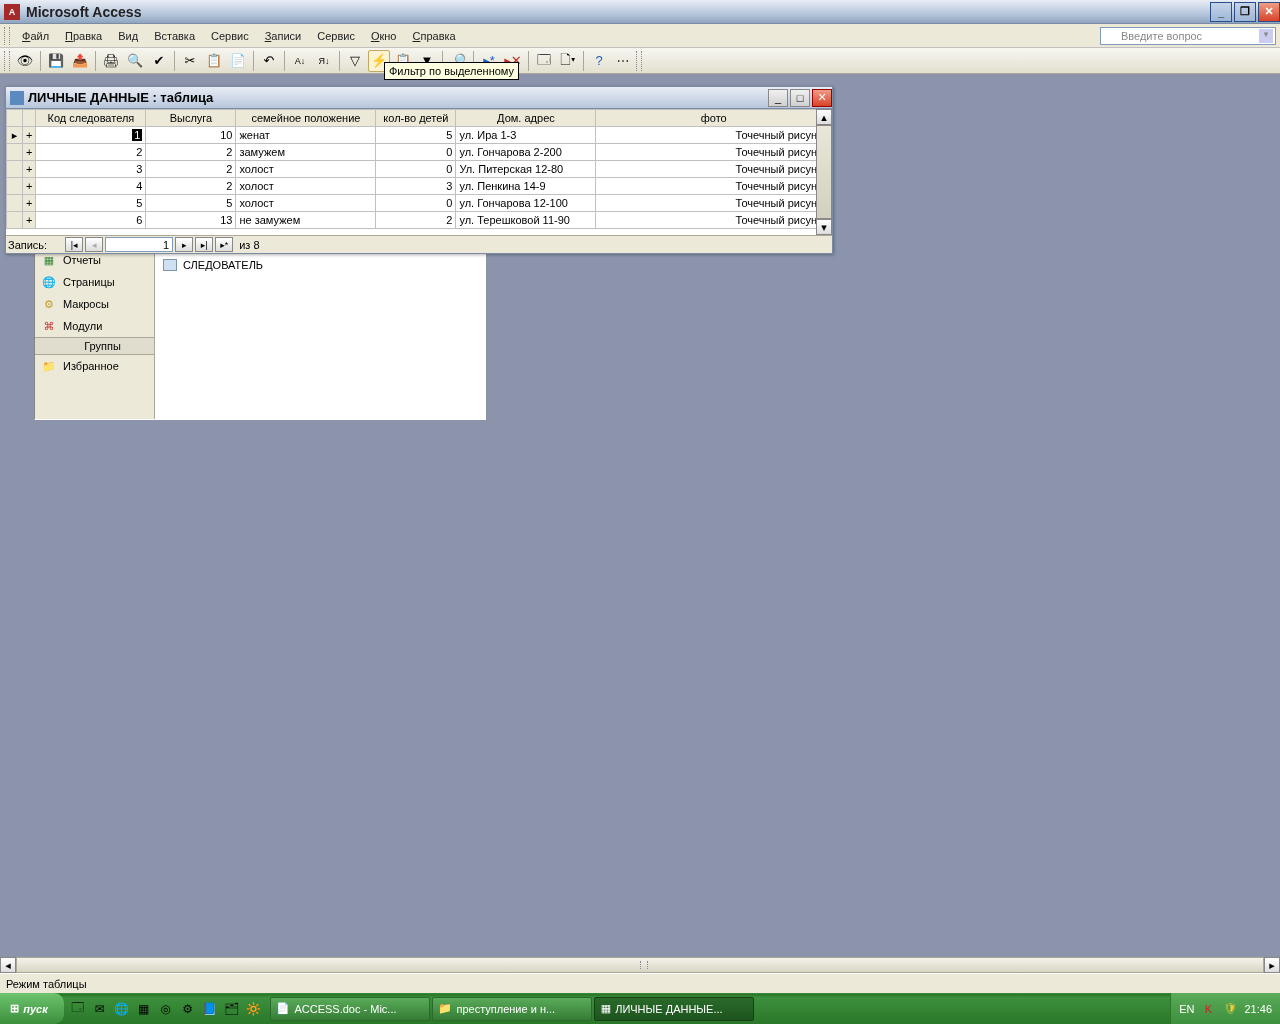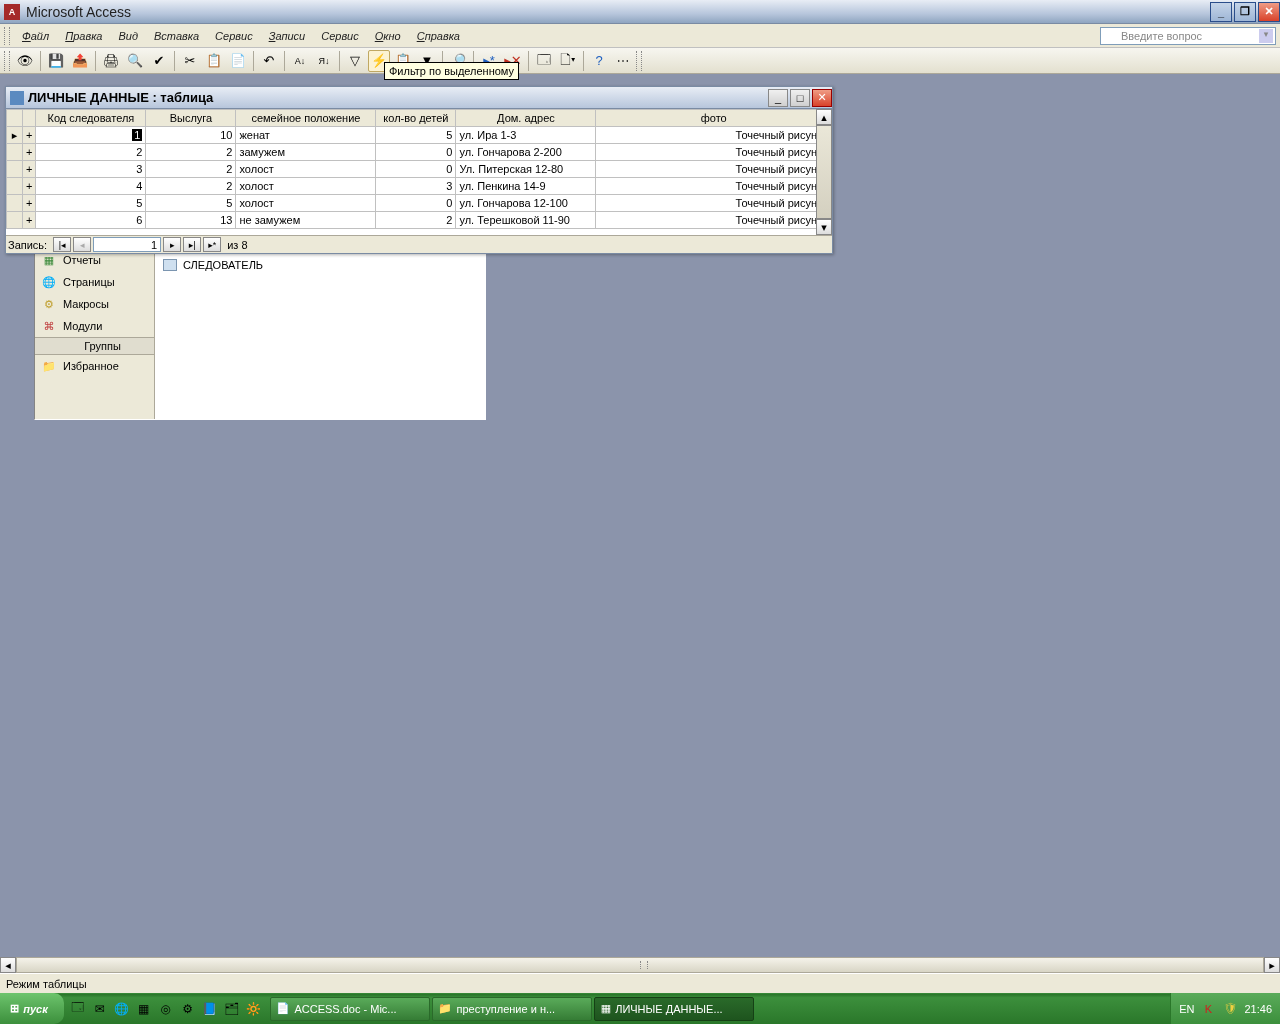--- a/index.html
+++ b/index.html
@@ -1,29 +1,29 @@
 <!DOCTYPE html>
 <html><head>
 <meta charset="utf-8">
 <style>
 * { box-sizing: border-box; margin: 0; padding: 0; font-family: Tahoma, Arial, sans-serif; font-size: 11px; }
 body { width: 1280px; height: 1024px; background: #8b94ab; overflow: hidden; position: relative; }
 
 
 .titlebar { height: 24px; background: linear-gradient(to bottom, #e8edf5 0%, #b7c6dc 60%, #8fa5c0 100%); border-bottom: 1px solid #7a8ba3; display: flex; align-items: center; padding-left: 4px; }
 .titlebar .icon { width: 16px; height: 16px; background: #a52a2a; display: flex; align-items: center; justify-content: center; color: #fff; font-weight: bold; font-size: 9px; }
-.titlebar .title { font-weight: normal; font-size: 14px; margin-left: 6px; color: #222; }
+.titlebar .title { font-weight: bold; font-size: 14px; margin-left: 6px; color: #222; }
 .titlebar .winbtns { margin-left: auto; display: flex; }
 .titlebar .winbtns div { width: 22px; height: 20px; margin-left: 2px; border: 1px solid #2a4d8a; background: linear-gradient(#c5d4e8,#9eb6d6); display: flex; align-items: center; justify-content: center; font-weight: bold; }
 .titlebar .winbtns .close { background: linear-gradient(#ef9c85,#d9422a); color: #fff; }
 
 
 .menubar { height: 24px; background: #ece9d8; border-bottom: 1px solid #c0c0c0; display: flex; align-items: center; padding: 0 4px; }
 .menubar .mgrip { width: 6px; height: 18px; border-left: 1px dotted #888; border-right: 1px dotted #888; margin-right: 4px; }
-.menubar .mitem { padding: 2px 8px; cursor: default; color: #222; font-style: italic; }
+.menubar .mitem { padding: 2px 8px; cursor: default; color: #222; }
 .menubar .mitem u { text-decoration: underline; }
 .menubar .ask { margin-left: auto; height: 18px; border: 1px solid #7f9db9; background: #fff; padding: 0 20px; width: 176px; color: #888; display: flex; align-items:center; position: relative;}
 .menubar .ask .drop { position:absolute; right:2px; top:1px; width:14px; height:14px; background:#cce; text-align:center; font-size:9px;}
 
 
 .toolbar { height: 26px; background: linear-gradient(#f7f6f0,#e3e0cf); border-bottom: 1px solid #aca899; display: flex; align-items: center; padding: 0 4px; gap: 2px; position: relative; }
 .toolbar .tgrip { width: 6px; height: 20px; border-left: 1px dotted #888; border-right: 1px dotted #888; margin-right: 2px; }
 .tbtn { width: 22px; height: 22px; display: flex; align-items: center; justify-content: center; font-size: 13px; border: 1px solid transparent; border-radius: 2px; }
 .tbtn.active { background: #fcf3d2; border: 1px solid #c0a862; }
 .tsep { width: 1px; height: 20px; background: #aca899; margin: 0 2px; }
@@ -54,21 +54,21 @@
 .sheetwin table { border-collapse: collapse; width: 100%; }
 .sheetwin th, .sheetwin td { border: 1px solid #c0c0c0; font-size: 11px; height: 17px; padding: 0 3px; white-space: nowrap; overflow: hidden;}
 .sheetwin th { background: #ece9d8; font-weight: normal; text-align: center; }
 .sheetwin .rhdr { width: 16px; background: #ece9d8; text-align: center;}
 .sheetwin .exp { width: 12px; background: #ece9d8; text-align: center;}
 .sheetwin td.num { text-align: right; }
 .sheetwin .vscroll { position: absolute; right: 0; top: 0; bottom: 0; width: 16px; background: #ece9d8; display: flex; flex-direction: column;}
 .sheetwin .vscroll div { height: 16px; border: 1px solid #888; background: linear-gradient(#fff,#ddd); display:flex; align-items:center; justify-content:center;}
 .sheetwin .vscroll .thumb { flex: 1; border: 1px solid #888; background: linear-gradient(#eae7d8,#d4d0c0);}
 .sheetwin .recnav { height: 18px; background: #ece9d8; border-top: 1px solid #aca899; display: flex; align-items: center; padding-left: 2px; gap: 2px;}
-.sheetwin .recnav .lbl { margin-right: 4px;}
+.sheetwin .recnav .lbl { margin-right: 16px;}
 .sheetwin .recnav .nb { width: 18px; height: 15px; border: 1px solid #888; background: linear-gradient(#fff,#ddd); display: flex; align-items: center; justify-content: center; font-size: 9px;}
 .sheetwin .recnav .nb.dis { color: #aaa; }
 .sheetwin .recnav input { width: 68px; height: 15px; border: 1px solid #7f9db9; text-align: right; padding-right: 3px;}
 .sheetwin .recnav .of { margin-left: 4px; }
 
 
 .mainhscroll { position:absolute; bottom:0; left:0; right:0; height:16px; background:#e7e5d9; display:flex;}
 .mainhscroll .hb { width:16px; border:1px solid #888; background:linear-gradient(#fff,#ddd); display:flex; align-items:center; justify-content:center;}
 .mainhscroll .track { flex:1; background:#e7e5d9; position:relative;}
 .mainhscroll .track .th {position:absolute; left:0; top:0; bottom:0; width:100%; background:linear-gradient(#f5f3ea,#d8d5c5); border:1px solid #aca899;}

